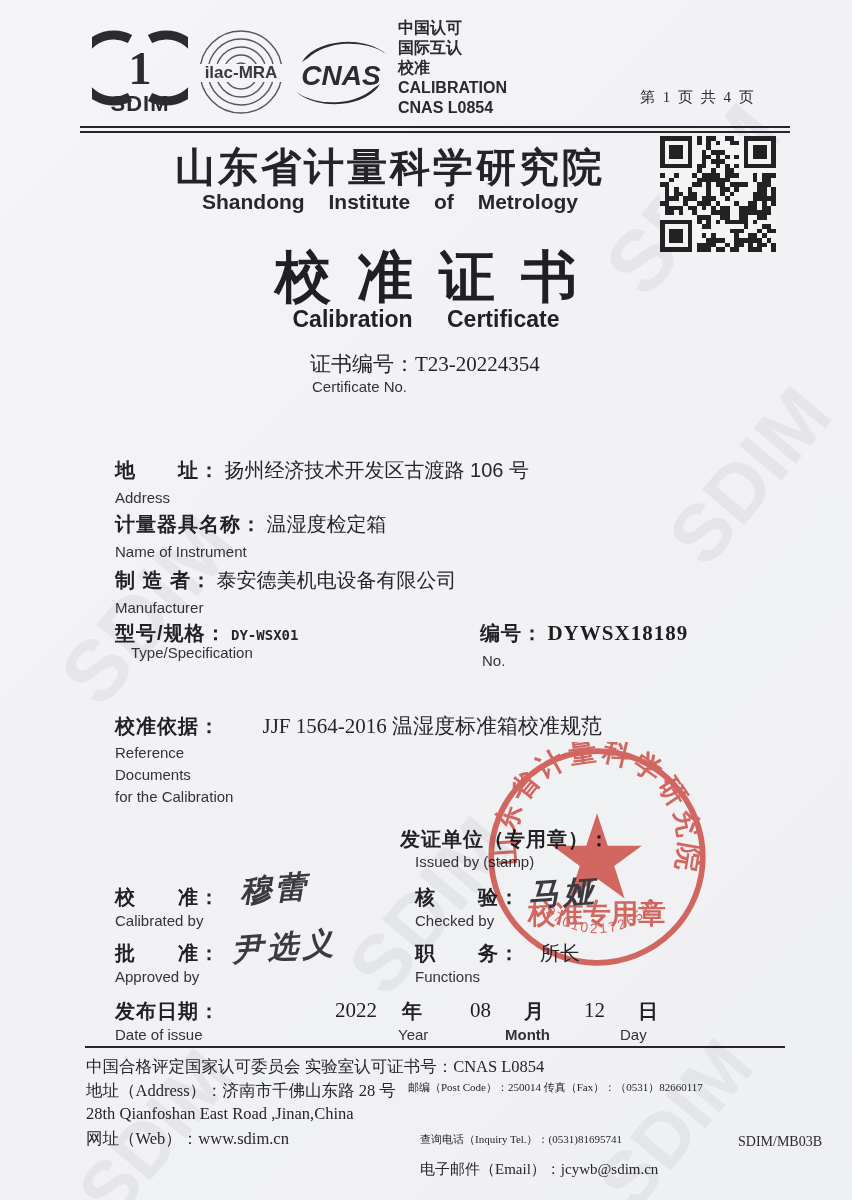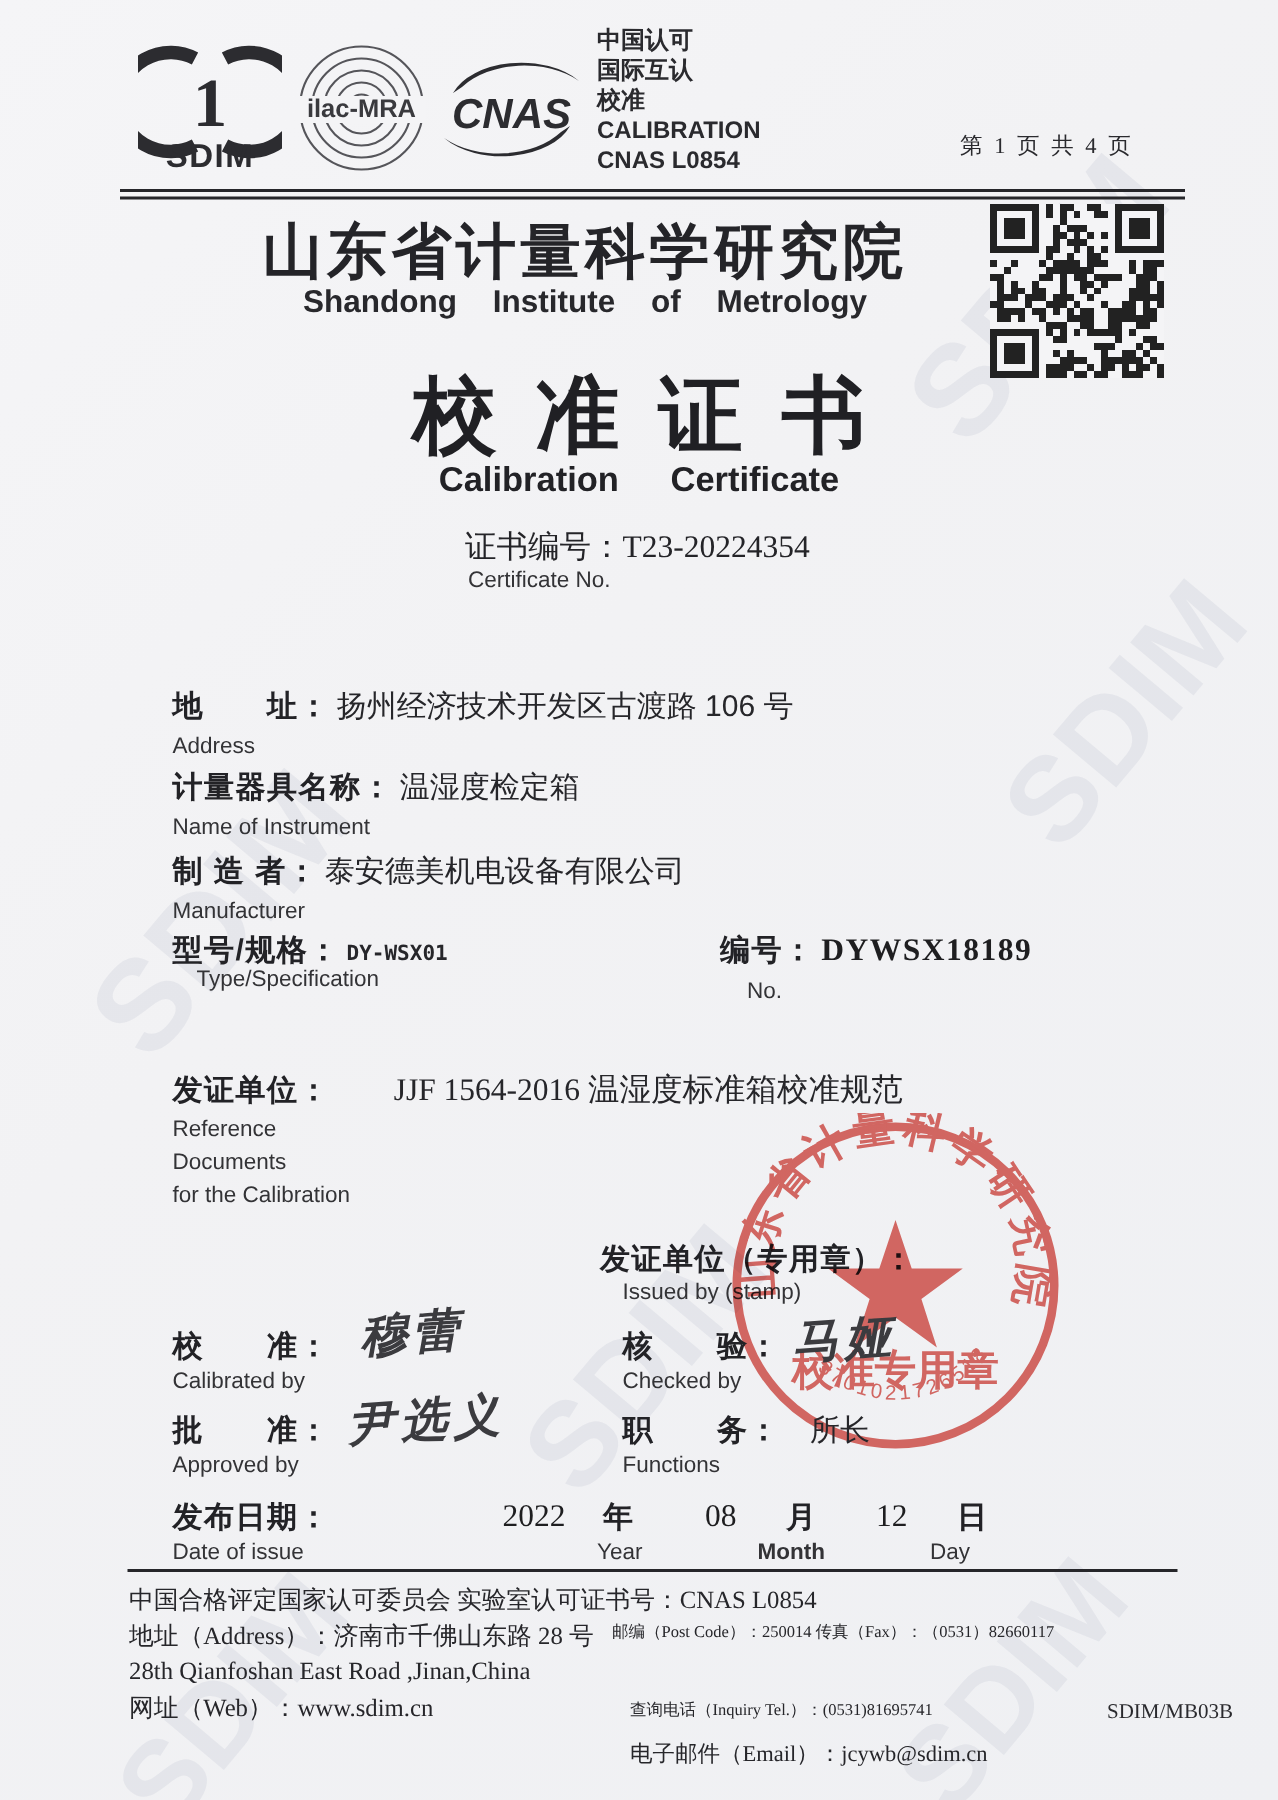--- a/index.html
+++ b/index.html
@@ -344,24 +344,24 @@
 
   <div class="abs" style="left:115px;top:620px;">
     <span class="cn-label">型号/规格：</span>
     <span class="cn-value mono" style="font-size:14px;font-weight:bold;">DY-WSX01</span>
   </div>
   <div class="abs" style="left:480px;top:620px;">
     <span class="cn-label">编号：</span>
     <span class="serif" style="font-size:21px;font-weight:bold;letter-spacing:1px;">DYWSX18189</span>
   </div>
   <div class="abs en-sub" style="left:115px;top:644px;margin-left:16px;">Type/Specification</div>
-  <div class="abs en-sub" style="left:482px;top:652px;margin-left:16px;">No.</div>
+  <div class="abs en-sub" style="left:482px;top:652px;">No.</div>
 
   <div class="abs" style="left:115px;top:712px;">
-    <span class="cn-label">发证单位：</span>
+    <span class="cn-label">校准依据：</span>
     <span class="serif" style="font-size:21px;color:#26262a;margin-left:38px;">JJF 1564-2016 温湿度标准箱校准规范</span>
   </div>
   <div class="abs en-sub" style="left:115px;top:742px;line-height:22px;">
     <div>Reference</div>
     <div>Documents</div>
     <div>for the Calibration</div>
   </div>
 
   <div class="abs cn-label" style="left:400px;top:826px;">发证单位（专用章）：</div>
   <div class="abs en-sub" style="left:415px;top:853px;">Issued by (stamp)</div>

